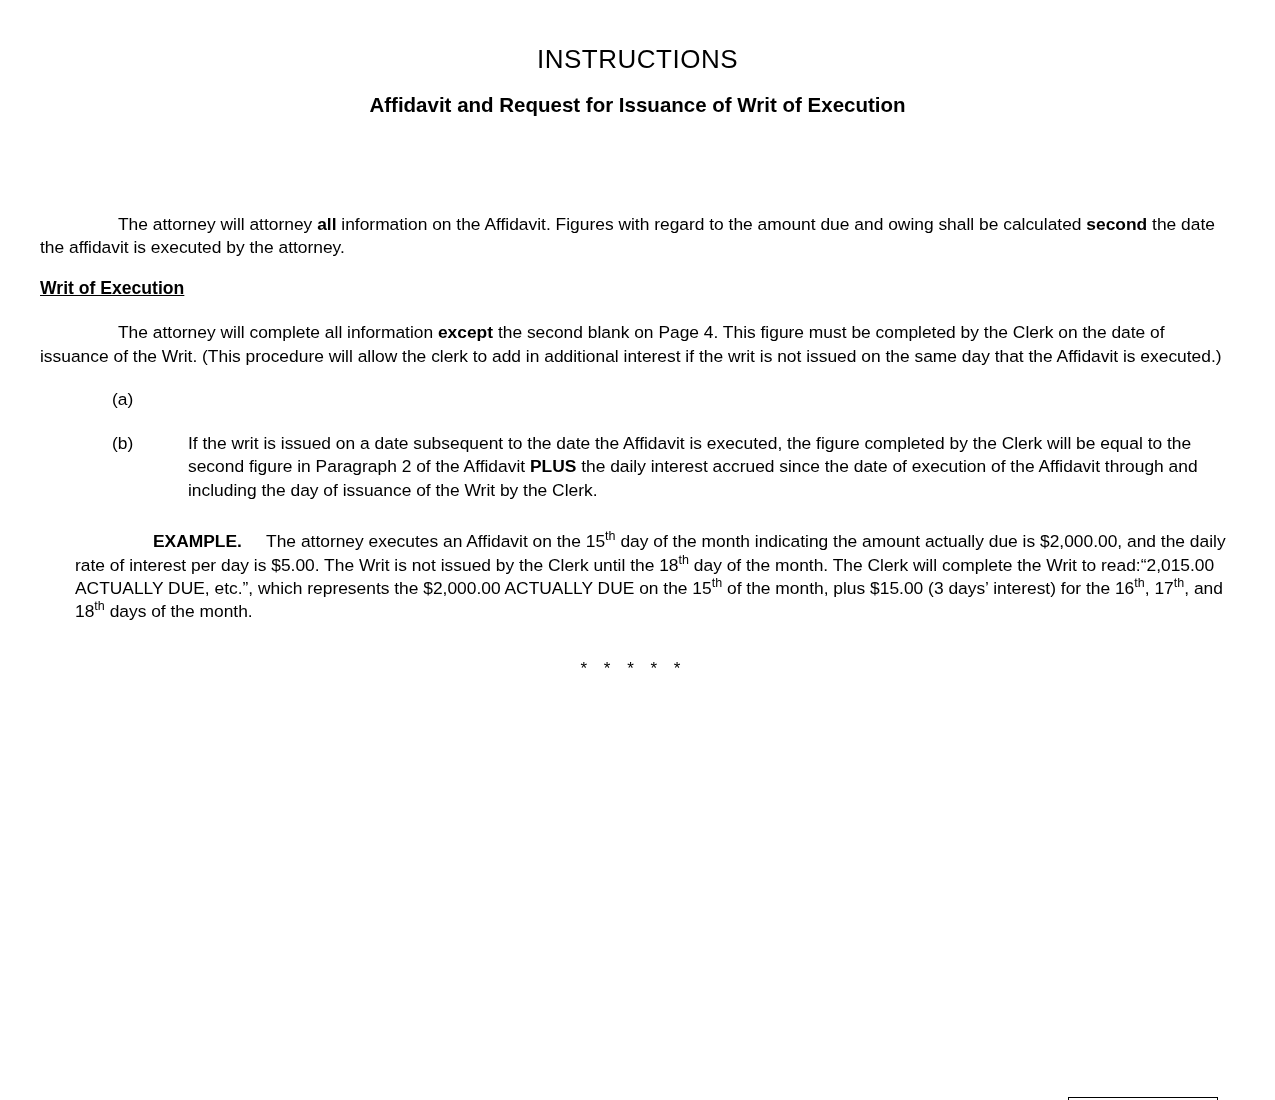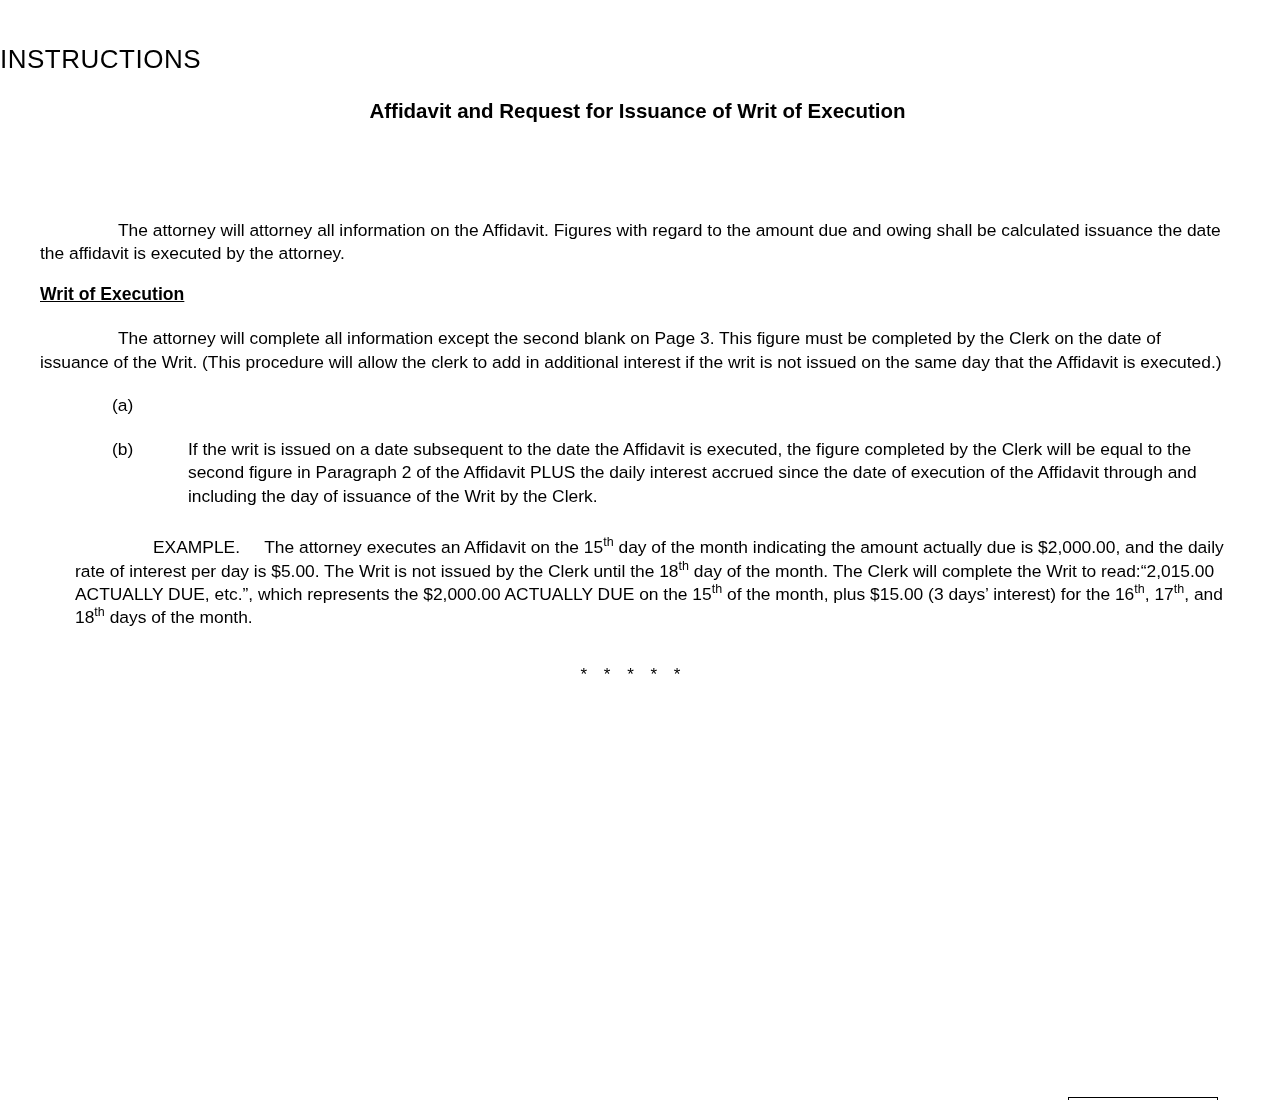--- a/index.html
+++ b/index.html
@@ -15,30 +15,31 @@
     color: #000000;
     overflow: hidden;
   }
   .page {
     position: relative;
     width: 1275px;
     height: 1100px;
     box-sizing: border-box;
   }
   .title-main {
+    text-align: center;
     font-size: 26px;
     letter-spacing: 0.5px;
     margin-top: 44px;
     font-weight: normal;
   }
   .title-sub {
     text-align: center;
     font-size: 20.5px;
     font-weight: bold;
-    margin-top: 24px;
+    margin-top: 18px;
   }
   .body-block {
     margin: 0 48px 0 40px;
     font-size: 17.4px;
     line-height: 1.35;
   }
   .para-1 {
     margin-top: 96px;
     text-align: left;
   }
@@ -75,21 +76,21 @@
     text-align: center;
     margin-top: 34px;
     font-size: 17px;
     letter-spacing: 6px;
   }
   sup {
     font-size: 0.72em;
     vertical-align: super;
     line-height: 0;
   }
-  b { font-weight: normal; }
+  b { font-weight: bold; }
   .footer-box {
     position: absolute;
     left: 1068px;
     top: 1053px;
     width: 150px;
     border: 1px solid #000000;
     background: #ffffff;
     font-size: 11.5px;
     line-height: 1.25;
     padding: 2px 4px 3px 4px;
@@ -101,29 +102,29 @@
 
 <div class="page">
 
   <div class="title-main">INSTRUCTIONS</div>
 
   <div class="title-sub">Affidavit and Request for Issuance of Writ of Execution</div>
 
   <div class="body-block">
 
     <p class="para-1">
-      <span class="indent"></span><span>The attorney will attorney </span><b>all</b><span> information on the Affidavit.  Figures with regard to the amount due and owing shall be calculated </span><b>issuance</b><span> the date the affidavit is executed by the attorney.</span>
+      <span class="indent"></span><span>The attorney will attorney </span><b>all</b><span> information on the Affidavit.  Figures with regard to the amount due and owing shall be calculated </span><b>second</b><span> the date the affidavit is executed by the attorney.</span>
     </p>
 
     <div class="section-head">
       <span>Writ of Execution</span>
     </div>
 
     <p class="para-2">
-      <span class="indent"></span><span>The attorney will complete all information </span><b>except</b><span> the second blank on Page 3.  This figure must be completed by the Clerk on the date of issuance of the Writ.  (This procedure will allow the clerk to add in additional interest if the writ is not issued on the same day that the Affidavit is executed.)</span>
+      <span class="indent"></span><span>The attorney will complete all information </span><b>except</b><span> the second blank on Page 4.  This figure must be completed by the Clerk on the date of issuance of the Writ.  (This procedure will allow the clerk to add in additional interest if the writ is not issued on the same day that the Affidavit is executed.)</span>
     </p>
 
     <div class="list-item">
       <div class="list-label">(a)</div>
     </div>
 
     <div class="list-item">
       <div class="list-label">(b)</div>
       <div class="list-text">
         <span>If the writ is issued on a date subsequent to the date the Affidavit is executed, the figure completed by the Clerk will be equal to the second figure in Paragraph 2 of the Affidavit </span><b>PLUS</b><span> the daily interest accrued since the date of execution of the Affidavit through and including the day of issuance of the Writ by the Clerk.</span>

